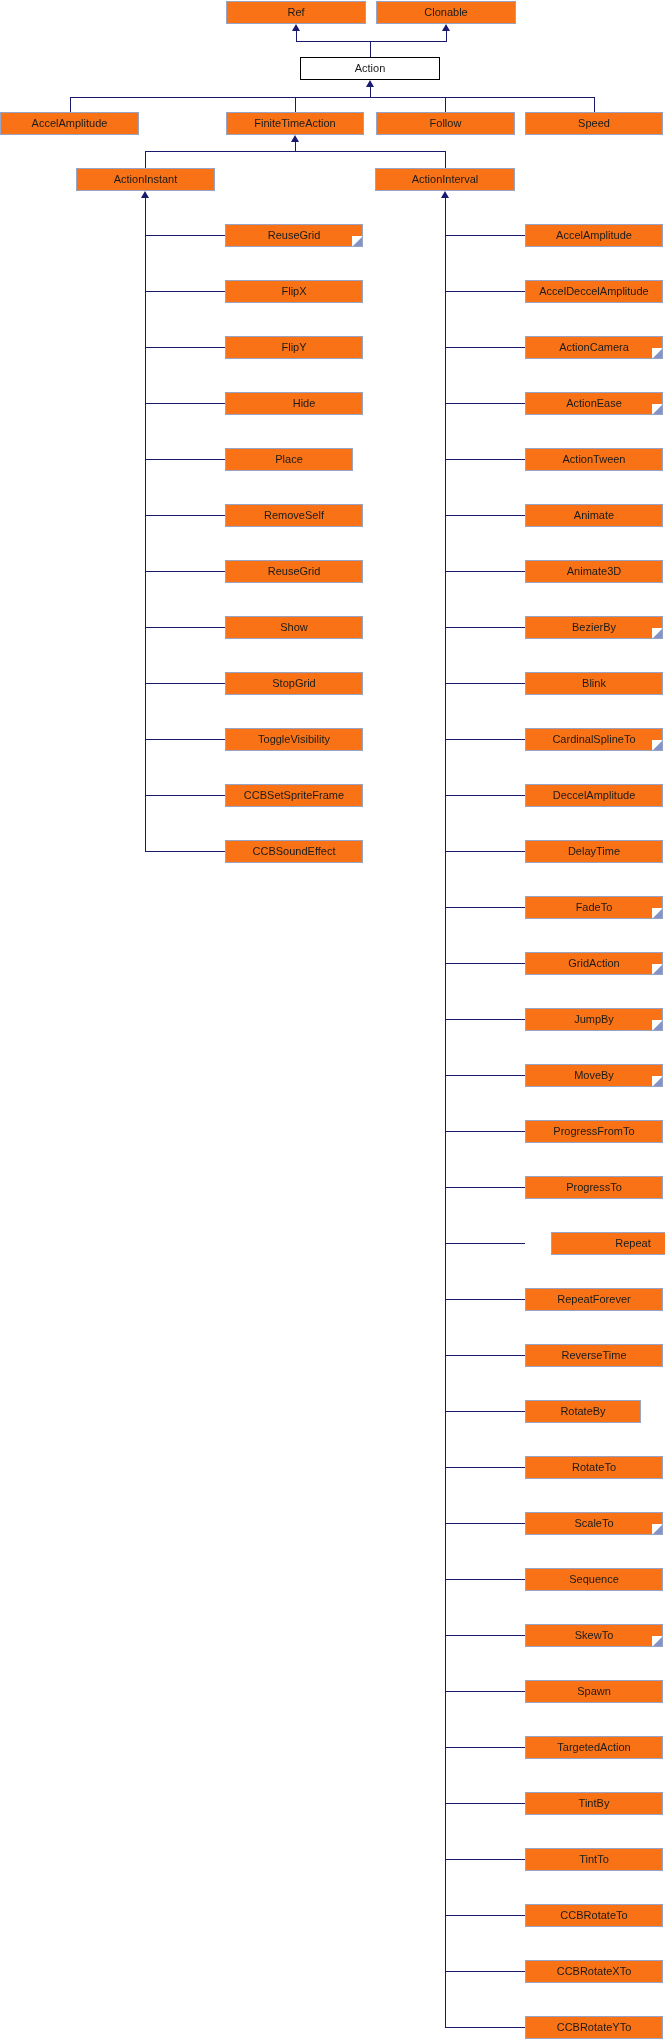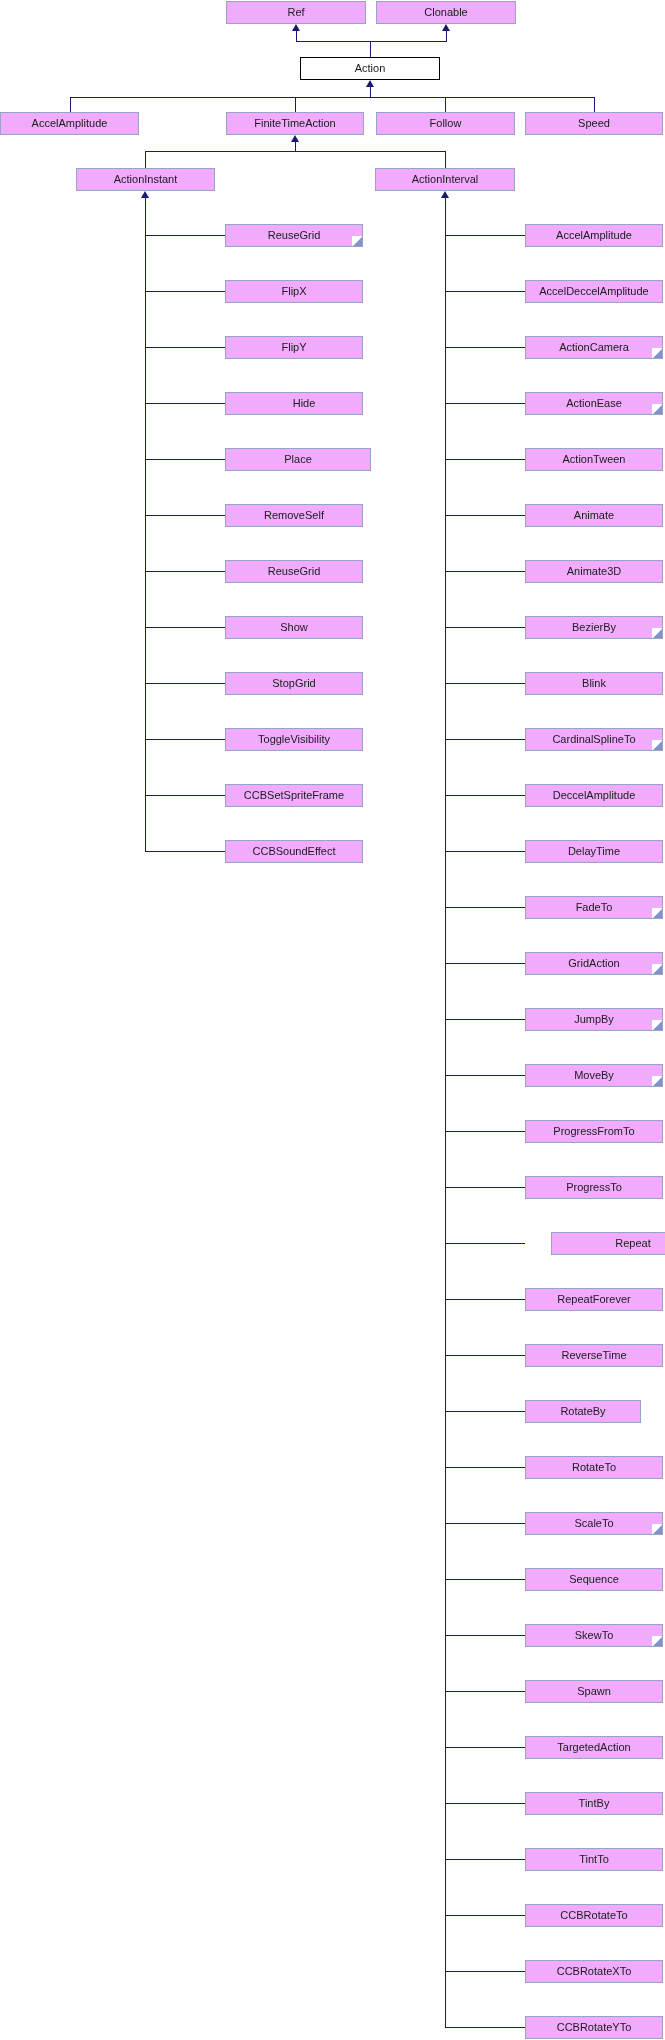--- a/index.html
+++ b/index.html
@@ -3,21 +3,21 @@
 <meta charset="utf-8">
 <style>
   html, body { margin:0; padding:0; background:#ffffff; }
   #diagram {
     position:relative; width:665px; height:2040px;
     font-family:"Liberation Sans", sans-serif; background:#ffffff;
     overflow:hidden;
   }
   .node {
     position:absolute; box-sizing:border-box; height:23px;
-    background:#f0abfc; border:1px solid #98a4c5;
+    background:#f97316; border:1px solid #98a4c5;
     color:#1b1b1b; font-size:11px; line-height:21px;
     text-align:center; white-space:nowrap; overflow:hidden;
   }
   .node.root { background:#ffffff; border:1px solid #000000; }
   .edge { position:absolute; background:#191970; }
   .edge.h { height:1px; }
   .edge.v { width:1px; }
   .arrow {
     position:absolute; width:0; height:0;
     border-left:4px solid transparent; border-right:4px solid transparent;
@@ -38,21 +38,21 @@
     <div class="node" style="left: 0px; top: 112px; width: 139px;"><span>AccelAmplitude</span></div>
     <div class="node" style="left: 226px; top: 112px; width: 138px;"><span>FiniteTimeAction</span></div>
     <div class="node" style="left: 376px; top: 112px; width: 139px;"><span>Follow</span></div>
     <div class="node" style="left: 525px; top: 112px; width: 138px;"><span>Speed</span></div>
     <div class="node" style="left: 76px; top: 168px; width: 139px;"><span>ActionInstant</span></div>
     <div class="node" style="left: 375px; top: 168px; width: 140px;"><span>ActionInterval</span></div>
     <div class="node" style="left: 225px; top: 224px; width: 138px;"><span>ReuseGrid</span><div class="fold"></div></div>
     <div class="node" style="left: 225px; top: 280px; width: 138px;"><span>FlipX</span></div>
     <div class="node" style="left: 225px; top: 336px; width: 138px;"><span>FlipY</span></div>
     <div class="node" style="left: 225px; top: 392px; width: 138px; padding-left: 20px;"><span>Hide</span></div>
-    <div class="node" style="left: 225px; top: 448px; width: 146px;"><span>Place</span></div>
+    <div class="node" style="left: 225px; top: 448px; width: 128px;"><span>Place</span></div>
     <div class="node" style="left: 225px; top: 504px; width: 138px;"><span>RemoveSelf</span></div>
     <div class="node" style="left: 225px; top: 560px; width: 138px;"><span>ReuseGrid</span></div>
     <div class="node" style="left: 225px; top: 616px; width: 138px;"><span>Show</span></div>
     <div class="node" style="left: 225px; top: 672px; width: 138px;"><span>StopGrid</span></div>
     <div class="node" style="left: 225px; top: 728px; width: 138px;"><span>ToggleVisibility</span></div>
     <div class="node" style="left: 225px; top: 784px; width: 138px;"><span>CCBSetSpriteFrame</span></div>
     <div class="node" style="left: 225px; top: 840px; width: 138px;"><span>CCBSoundEffect</span></div>
     <div class="node" style="left: 525px; top: 224px; width: 138px;"><span>AccelAmplitude</span></div>
     <div class="node" style="left: 525px; top: 280px; width: 138px;"><span>AccelDeccelAmplitude</span></div>
     <div class="node" style="left: 525px; top: 336px; width: 138px;"><span>ActionCamera</span><div class="fold"></div></div>

